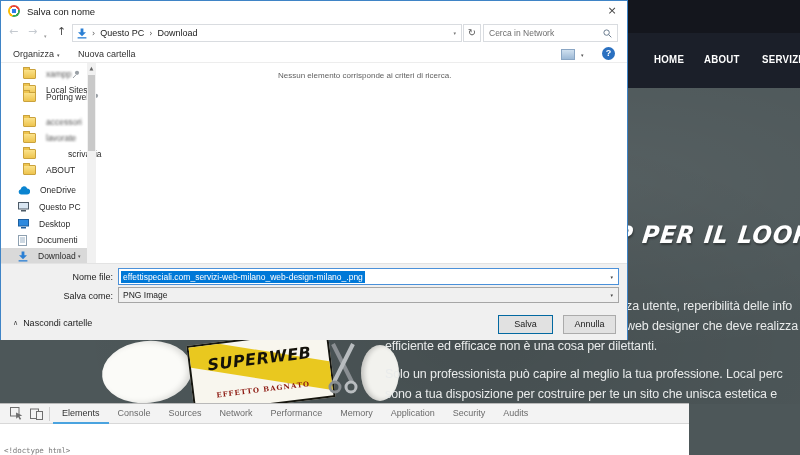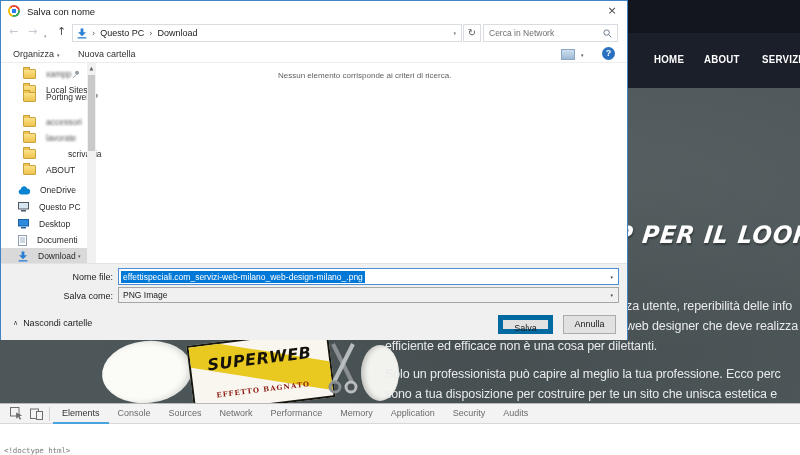--- a/index.html
+++ b/index.html
@@ -41,21 +41,21 @@
   .can-stripe { position: absolute; left: -25px; top: 16px; width: 220px; height: 28px; background: #e9c81f;
     transform: rotate(16deg); }
   .can-title { position: absolute; left: 0; right: 0; top: 10px; text-align: center;
     font-family: "DejaVu Sans", sans-serif; font-weight: bold; font-style: italic; font-size: 16px;
     color: #14120a; letter-spacing: 0.5px; }
   .can-sub { position: absolute; left: 0; right: 0; top: 46px; text-align: center; font-size: 7px;
     font-weight: bold; color: #8d1a12; letter-spacing: 1px; font-family: "DejaVu Serif", serif; }
   .scissors { position: absolute; left: 228px; top: 2px; }
 
   
-  .devtools { position: absolute; left: 0; top: 403px; width: 800px; height: 52px; background: #fff;
+  .devtools { position: absolute; left: 0; top: 403px; width: 689px; height: 52px; background: #fff;
     border-top: 1px solid #b9b9b9; }
   .dt-toolbar { display: flex; align-items: center; height: 20px; background: #f3f3f3;
     border-bottom: 1px solid #d8d8d8; padding-left: 6px; }
   .dt-iconbtn { display: flex; align-items: center; justify-content: center; width: 20px; height: 19px; }
   .dt-sep { width: 1px; height: 14px; background: #d0d0d0; margin: 0 3px; }
   .dt-tabs { display: flex; height: 20px; }
   .dt-tab { padding: 0 9px; font-size: 9px; color: #6b6b6b; line-height: 19px; white-space: nowrap; }
   .dt-tab.active { color: #333; box-shadow: inset 0 -2px 0 #4aa3df; }
   .dt-code { font-family: "DejaVu Sans Mono", monospace; font-size: 7.5px; line-height: 10px;
     padding: 2px 0 0 4px; color: #222; white-space: pre; letter-spacing: -0.1px; }
@@ -131,21 +131,21 @@
     border: 1px solid #4a90d9; display: flex; align-items: center; padding-left: 2px; }
   .fname-sel { background: #0078d7; color: #fff; font-size: 8.5px; padding: 1px 2px; white-space: nowrap; }
   .combo-chev { position: absolute; right: 5px; font-size: 5px; color: #444; }
   .ftype-select { position: absolute; left: 117px; top: 23px; width: 501px; height: 16px; background: #f0f0f0;
     border: 1px solid #a6a6a6; display: flex; align-items: center; padding-left: 4px; font-size: 8.5px; }
   .hide-folders { position: absolute; left: 12px; top: 54px; display: flex; align-items: center; gap: 5px;
     color: #1c1c1c; }
   .hf-caret { font-size: 7px; color: #3f3f3f; }
   .btn { position: absolute; top: 51px; height: 19px; background: #e1e1e1; font-size: 9px; text-align: center;
     line-height: 17px; color: #1c1c1c; }
-  .btn-save { left: 497px; width: 55px; border: 5px solid #0369a1; }
+  .btn-save { left: 497px; width: 55px; border: 1px solid #0369a1; }
   .btn-cancel { left: 562px; width: 53px; border: 1px solid #ababab; }
 </style>
 </head>
 <body>
 
 <div class="stage">
 
   <div class="site">
     <div class="site-top"></div>
     <div class="site-nav" id="site-nav">
@@ -168,21 +168,21 @@
             <line x1="7" y1="6" x2="26" y2="44" stroke="#8a8f93" stroke-width="4"></line>
             <line x1="27" y1="6" x2="8" y2="44" stroke="#b9bdc0" stroke-width="4"></line>
             <circle cx="9" cy="49" r="5" fill="none" stroke="#8a8f93" stroke-width="3"></circle>
             <circle cx="25" cy="49" r="5" fill="none" stroke="#b9bdc0" stroke-width="3"></circle>
           </svg>
         </span>
       </div>
     <div class="par-line pl1">za utente, reperibilità delle info</div>
         <div class="par-line pl2">web designer che deve realizza</div>
         <div class="par-line pl3">efficiente ed efficace non è una cosa per dilettanti.</div>
-        <div class="par-line pl4">Solo un professionista può capire al meglio la tua professione. Ecco perc</div>
+        <div class="par-line pl4">Solo un professionista può capire al meglio la tua professione. Local perc</div>
         <div class="par-line pl5">sono a tua disposizione per costruire per te un sito che unisca estetica e</div>
       </div>
   </div>
 
   <div class="devtools">
     <div class="dt-toolbar">
       <span class="dt-iconbtn">
         <svg width="13" height="13" viewBox="0 0 13 13">
           <rect x="0.5" y="0.5" width="8.5" height="8.5" fill="none" stroke="#6e6e6e"></rect>
           <path d="M6 5.5 L12.3 8.6 L9.5 9.3 L11.2 12 L9.8 12.7 L8.2 10 L6.2 11.8 Z" fill="#6e6e6e"></path>

